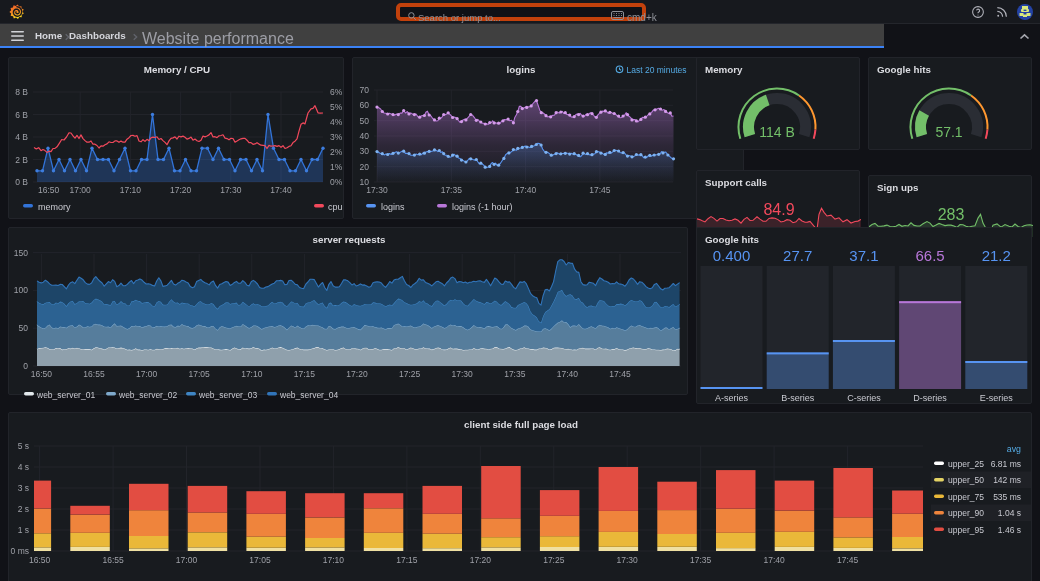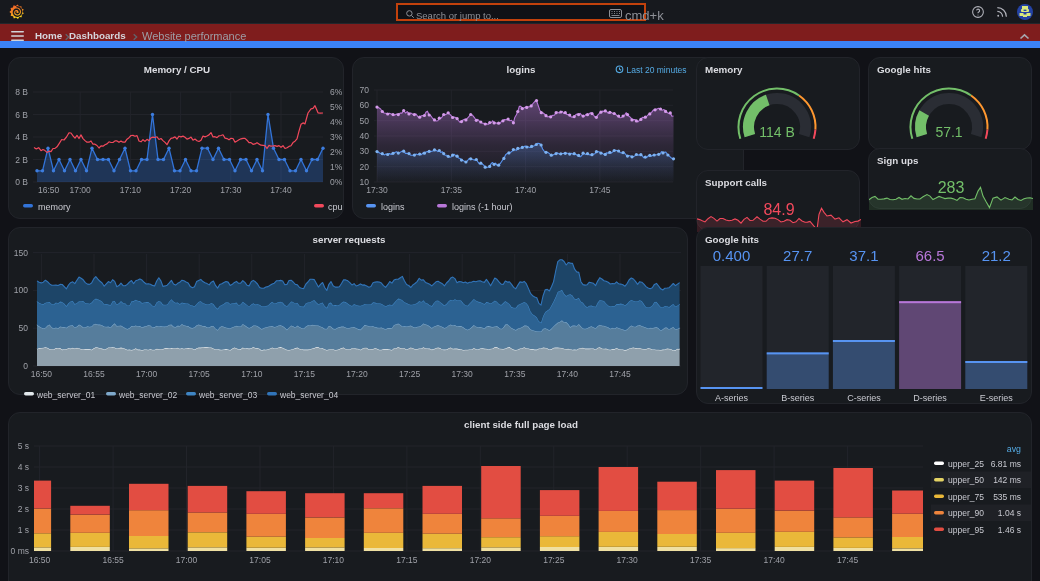--- a/index.html
+++ b/index.html
@@ -1,22 +1,22 @@
 <!DOCTYPE html>
 <html><head><meta charset="utf-8"><style>
 * { margin:0; padding:0; box-sizing:border-box; }
 html,body { width:1040px; height:581px; background:#111217; font-family:"Liberation Sans",sans-serif; overflow:hidden; }
 .abs { position:absolute; }
-.panel { position:absolute; background:#181b1f; border:1px solid #22242a; border-radius:12px; }
+.panel { position:absolute; background:#181b1f; border:1px solid #22242a; border-radius:2px; }
 .panel svg { display:block; }
 #topbar { position:absolute; left:0; top:0; width:1040px; height:24px; background:#17191e; border-bottom:1px solid #24262c; }
-#crumbbar { position:absolute; left:0; top:24px; width:1040px; height:24px; background:#7f1d1d; border-bottom:7px solid #3b82f6; }
-#search { position:absolute; left:396px; top:3px; width:250px; height:18px; background:#101116; border:2px solid #c2410c; border-radius:0; color:#8e9097; font-size:9.5px; line-height:15px; }
+#crumbbar { position:absolute; left:0; top:24px; width:884px; height:24px; background:#404040; border-bottom:2px solid #3b82f6; }
+#search { position:absolute; left:396px; top:3px; width:250px; height:18px; background:#101116; border:4px solid #c2410c; border-radius:5px; color:#8e9097; font-size:9.5px; line-height:15px; }
 .crumb { font-size:9.8px; color:#d5d6dc; font-weight:600; }
-.crumb2 { font-size:11px; color:#9d9ea6; }
+.crumb2 { font-size:16px; color:#9d9ea6; }
 </style></head>
 <body>
 <div id="topbar">
   <div class="abs" style="left:9px;top:3.5px"><svg width="15.5" height="15.5" viewBox="0 0 24 24">
         <defs>
           <linearGradient id="gl" x1="0.25" y1="0" x2="0.55" y2="1">
             <stop offset="0" stop-color="#ef5a28"></stop>
             <stop offset="0.55" stop-color="#f79121"></stop>
             <stop offset="1" stop-color="#fbe51f"></stop>
           </linearGradient>
@@ -27,21 +27,21 @@
   <div id="search">
     <svg class="abs" style="left:7px;top:3.5px" width="10" height="10" viewBox="0 0 24 24" fill="none" stroke="#8e9097" stroke-width="2.4">
         <circle cx="10.5" cy="10.5" r="6.5"></circle>
         <path d="M15.5 15.5 L21 21"></path>
       </svg>
     <span class="abs" style="left:18px;top:2.5px">Search or jump to...</span>
     <svg class="abs" style="left:211px;top:4px" width="13" height="9" viewBox="0 0 13 9" fill="none" stroke="#8e9097" stroke-width="1">
         <rect x="0.5" y="0.5" width="12" height="8" rx="1.5"></rect>
         <path d="M2.5 6.5 h8 M2.5 2.5 h1 M5 2.5 h1 M7.5 2.5 h1 M10 2.5 h1 M2.5 4.5 h1 M5 4.5 h1 M7.5 4.5 h1 M10 4.5 h1" stroke-width="0.9"></path>
       </svg>
-    <span class="abs" style="left:227px;top:3px;font-size:13px">cmd+k</span>
+    <span class="abs" style="left:227px;top:3px;font-size:10px">cmd+k</span>
   </div>
   <div class="abs" style="left:971px;top:5px"><svg width="14" height="14" viewBox="0 0 24 24" fill="none" stroke="#b2b3bb" stroke-width="1.8">
         <circle cx="12" cy="12" r="9.2"></circle>
         <path d="M9.6 9.2 a2.6 2.6 0 1 1 3.6 2.9 c-0.9 0.4 -1.2 1 -1.2 1.9"></path>
         <circle cx="12" cy="17" r="0.9" fill="#b2b3bb" stroke="none"></circle>
       </svg></div>
   <div class="abs" style="left:995px;top:5px"><svg width="14" height="14" viewBox="0 0 24 24" fill="none" stroke="#b2b3bb" stroke-width="2">
         <circle cx="5.5" cy="18.5" r="1.6" fill="#b2b3bb" stroke="none"></circle>
         <path d="M4 11 a9 9 0 0 1 9 9"></path>
         <path d="M4 4.5 a15.5 15.5 0 0 1 15.5 15.5"></path>
@@ -373,21 +373,21 @@
     </svg>
   </div>
 <div class="panel" style="left:696px;top:170px;width:164px;height:61px">
     <svg width="164" height="61" viewBox="0 0 164 61">
       <text x="8" y="15" font-size="9.8" font-weight="600" fill="#dbdce1">Support calls</text>
       <path d="M0.0 47.9 L2.7 48.6 L5.3 49.8 L8.0 50.9 L11.0 47.7 L14.0 45.6 L17.0 47.4 L20.0 50.1 L23.0 47.5 L26.0 47.5 L29.0 49.1 L32.0 49.7 L35.0 49.3 L38.0 47.9 L41.0 49.3 L44.0 52.1 L47.0 48.4 L50.0 46.4 L53.0 49.5 L56.0 49.3 L60.0 45.8 L63.0 48.1 L66.0 50.2 L69.0 50.3 L72.0 47.4 L75.0 46.9 L78.0 47.2 L81.0 48.6 L84.0 51.0 L87.0 50.2 L90.0 48.7 L93.0 49.3 L96.0 51.7 L99.0 50.8 L102.0 47.5 L105.0 50.0 L108.0 51.3 L110.5 51.1 L113.0 50.4 L117.0 55.2 L120.0 58.5 L122.0 43.3 L124.5 37.3 L127.0 41.4 L130.0 45.0 L134.0 44.1 L138.0 48.1 L142.0 46.8 L146.0 50.8 L150.0 48.7 L154.0 52.0 L158.0 50.5 L161.0 50.1 L164.0 48.5 L164.0 61.0 L0.0 61.0 Z" fill="rgba(242,73,92,0.16)"></path>
       <path d="M0.0 47.9 L2.7 48.6 L5.3 49.8 L8.0 50.9 L11.0 47.7 L14.0 45.6 L17.0 47.4 L20.0 50.1 L23.0 47.5 L26.0 47.5 L29.0 49.1 L32.0 49.7 L35.0 49.3 L38.0 47.9 L41.0 49.3 L44.0 52.1 L47.0 48.4 L50.0 46.4 L53.0 49.5 L56.0 49.3 L60.0 45.8 L63.0 48.1 L66.0 50.2 L69.0 50.3 L72.0 47.4 L75.0 46.9 L78.0 47.2 L81.0 48.6 L84.0 51.0 L87.0 50.2 L90.0 48.7 L93.0 49.3 L96.0 51.7 L99.0 50.8 L102.0 47.5 L105.0 50.0 L108.0 51.3 L110.5 51.1 L113.0 50.4 L117.0 55.2 L120.0 58.5 L122.0 43.3 L124.5 37.3 L127.0 41.4 L130.0 45.0 L134.0 44.1 L138.0 48.1 L142.0 46.8 L146.0 50.8 L150.0 48.7 L154.0 52.0 L158.0 50.5 L161.0 50.1 L164.0 48.5" fill="none" stroke="#f2495c" stroke-width="1.1"></path>
       <text x="82" y="44" text-anchor="middle" font-size="16" font-weight="500" fill="#f2495c">84.9</text>
     </svg>
   </div>
-<div class="panel" style="left:868px;top:148px;width:164px;height:61px">
+<div class="panel" style="left:868px;top:175px;width:164px;height:61px">
     <svg width="164" height="61" viewBox="0 0 164 61">
       <text x="8" y="15" font-size="9.8" font-weight="600" fill="#dbdce1">Sign ups</text>
       <path d="M0.0 50.7 L3.0 48.6 L6.0 47.4 L9.0 50.2 L12.0 50.2 L15.0 49.9 L18.0 49.1 L21.0 50.5 L24.0 50.7 L27.0 50.3 L30.0 48.5 L33.0 50.3 L36.0 49.5 L39.0 50.0 L42.0 46.8 L45.0 49.4 L48.0 50.0 L51.0 50.0 L54.0 47.8 L58.0 45.6 L61.0 47.1 L64.0 50.6 L67.0 49.1 L70.0 47.4 L73.0 48.6 L76.0 49.6 L79.0 49.1 L82.0 49.1 L85.0 49.9 L88.0 51.4 L91.0 48.6 L94.0 48.7 L97.0 50.3 L100.0 51.0 L103.0 50.3 L106.0 49.8 L109.0 42.1 L111.5 38.4 L114.0 47.1 L117.0 52.6 L120.5 58.6 L124.0 49.1 L128.0 47.9 L132.0 51.1 L136.0 48.6 L140.0 50.2 L143.0 51.0 L146.0 48.0 L149.0 50.5 L152.0 51.5 L155.0 49.8 L158.0 49.0 L161.0 48.8 L164.0 49.5 L164.0 61.0 L0.0 61.0 Z" fill="rgba(115,191,105,0.16)"></path>
       <path d="M0.0 50.7 L3.0 48.6 L6.0 47.4 L9.0 50.2 L12.0 50.2 L15.0 49.9 L18.0 49.1 L21.0 50.5 L24.0 50.7 L27.0 50.3 L30.0 48.5 L33.0 50.3 L36.0 49.5 L39.0 50.0 L42.0 46.8 L45.0 49.4 L48.0 50.0 L51.0 50.0 L54.0 47.8 L58.0 45.6 L61.0 47.1 L64.0 50.6 L67.0 49.1 L70.0 47.4 L73.0 48.6 L76.0 49.6 L79.0 49.1 L82.0 49.1 L85.0 49.9 L88.0 51.4 L91.0 48.6 L94.0 48.7 L97.0 50.3 L100.0 51.0 L103.0 50.3 L106.0 49.8 L109.0 42.1 L111.5 38.4 L114.0 47.1 L117.0 52.6 L120.5 58.6 L124.0 49.1 L128.0 47.9 L132.0 51.1 L136.0 48.6 L140.0 50.2 L143.0 51.0 L146.0 48.0 L149.0 50.5 L152.0 51.5 L155.0 49.8 L158.0 49.0 L161.0 48.8 L164.0 49.5" fill="none" stroke="#73bf69" stroke-width="1.1"></path>
       <text x="82" y="44" text-anchor="middle" font-size="16" font-weight="500" fill="#73bf69">283</text>
     </svg>
   </div>
 <div class="panel" style="left:8px;top:227px;width:680px;height:168px">
     <svg width="680" height="177" viewBox="0 0 680 177">
       <text x="340" y="15" text-anchor="middle" font-size="9.8" font-weight="600" fill="#dbdce1">server requests</text>

